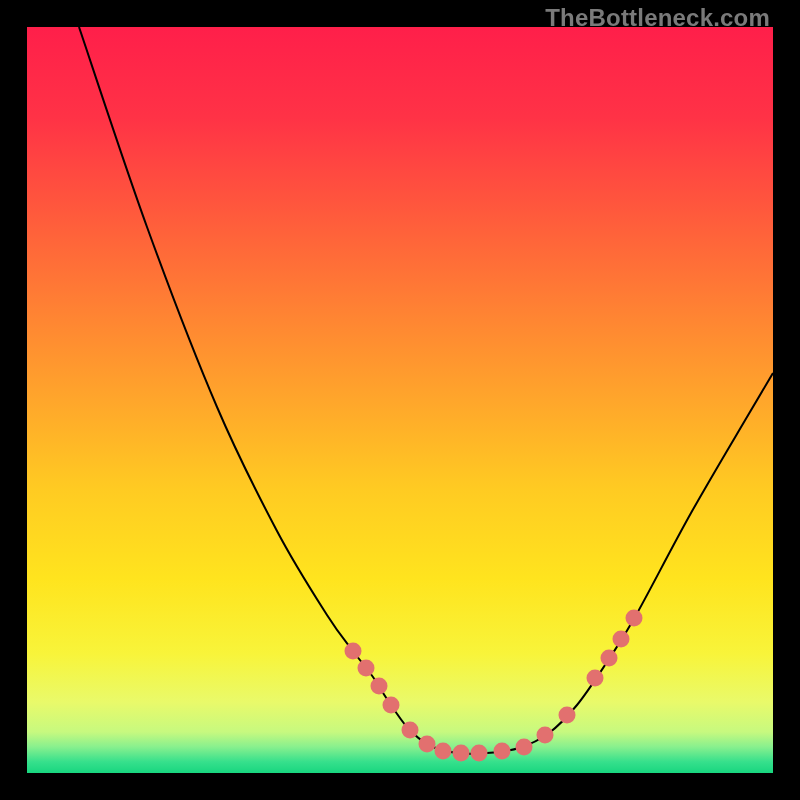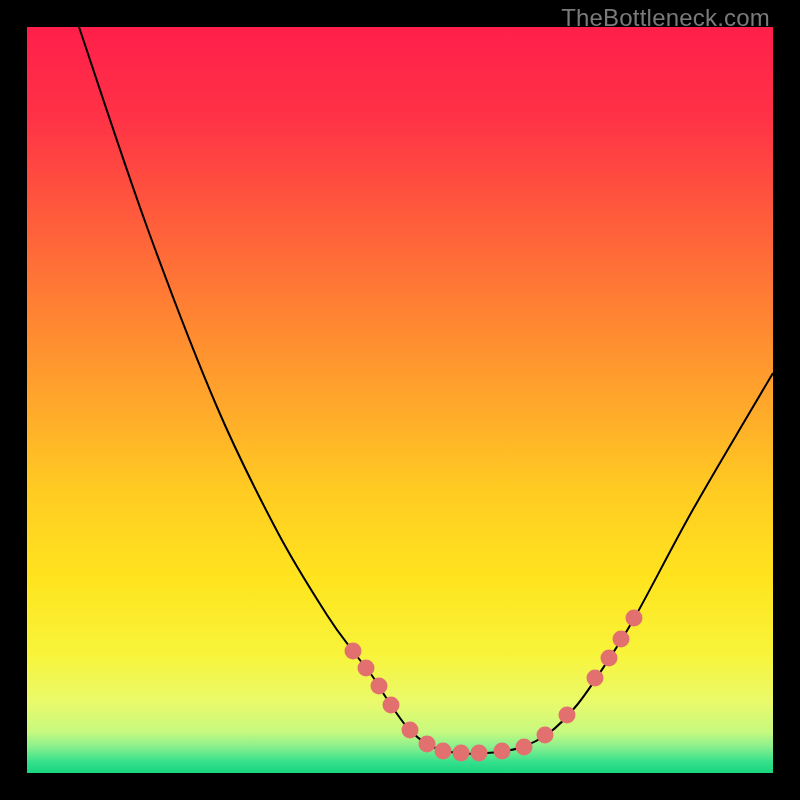--- a/index.html
+++ b/index.html
@@ -17,21 +17,21 @@
     width: 746px;
     height: 746px;
     overflow: hidden;
   }
   .watermark {
     position: absolute;
     top: 4px;
     right: 30px;
     font-family: Arial, Helvetica, sans-serif;
     font-size: 24px;
-    font-weight: 400;
+    font-weight: 700;
     color: #7a7a7a;
     letter-spacing: 0.2px;
   }
   svg { display: block; }
 </style>
 </head>
 <body>
 
 <div class="frame">
   <svg id="chart-svg" width="746" height="746" viewBox="0 0 746 746">

